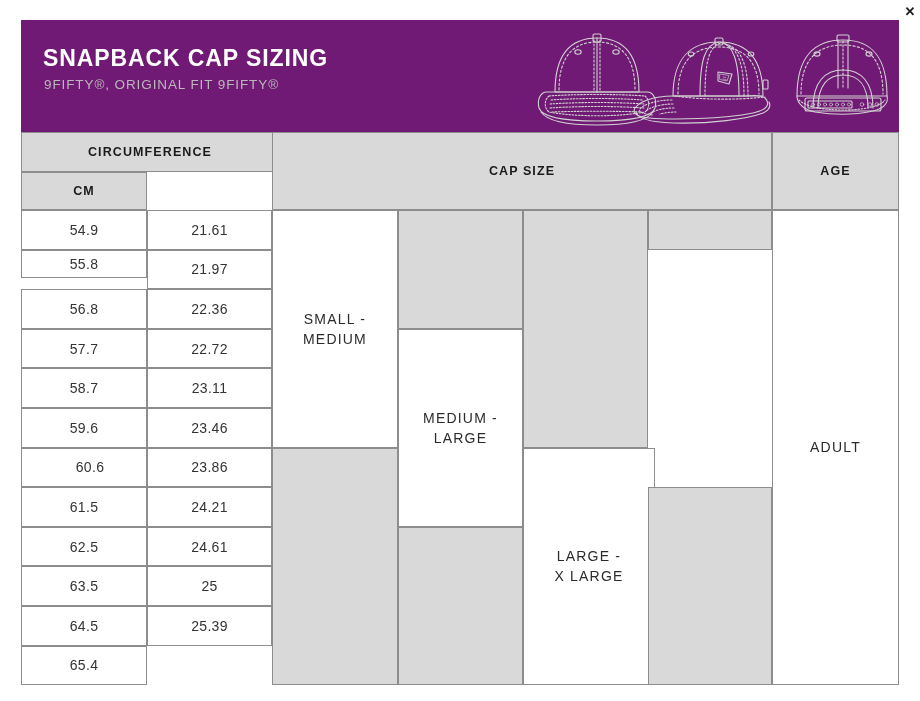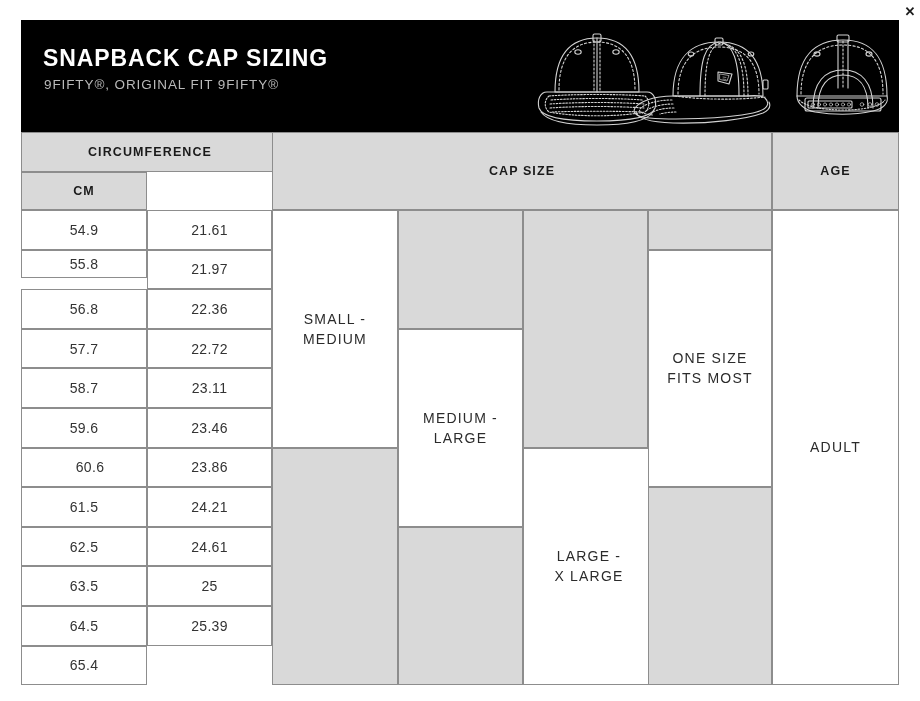--- a/index.html
+++ b/index.html
@@ -38,21 +38,21 @@
     left: 21px; top: 20px;
     width: 878px; height: 666px;
     background: #ffffff;
   }
 
   
   .header {
     position: absolute;
     left: 0; top: 0;
     width: 878px; height: 112px;
-    background: #000000;
+    background: #701a75;
     overflow: hidden;
     text-align: center;
   }
   .header-title {
     position: absolute;
     left: 22px; top: 25px;
     color: #ffffff;
     font-size: 23px;
     font-weight: bold;
     letter-spacing: 0.9px;
@@ -297,23 +297,19 @@
           <span class="band-label">MEDIUM -
 LARGE</span>
         </div>
         <div class="band grey" style="left: 377px; top: 394.8px; width: 125px; height: 158.4px;"></div>
         <div class="band grey" style="left: 502px; top: 78px; width: 125px; height: 237.6px;"></div>
         <div class="band white" style="left: 502px; top: 315.6px; width: 132px; height: 237.6px;">
           <span class="band-label">LARGE -
 X LARGE</span>
         </div>
         <div class="band grey" style="left: 627px; top: 78px; width: 124px; height: 39.6px;"></div>
-        <div class="band white" style="left: 627px; top: 117.6px; width: 124px; height: 237.6px;">
-          <span class="band-label">ONE SIZE
-FITS MOST</span>
-        </div>
         <div class="band grey" style="left: 627px; top: 355.2px; width: 124px; height: 198px;"></div>
         <div class="band white" style="left: 751px; top: 78px; width: 127px; height: 475.2px;">
           <span class="band-label">ADULT</span>
         </div>
       </div>
   </div>
 </div>
 
 </body></html>

